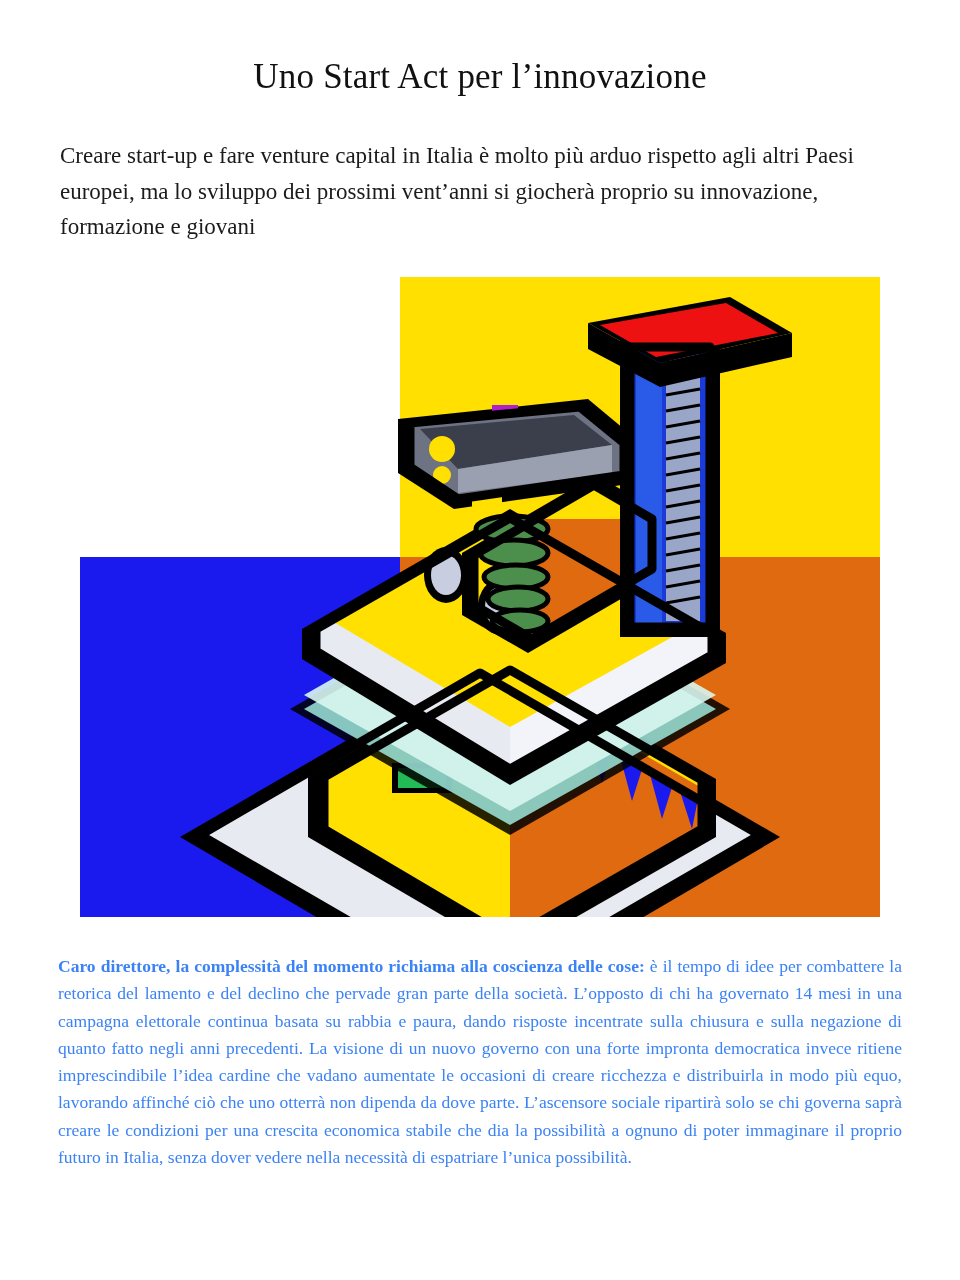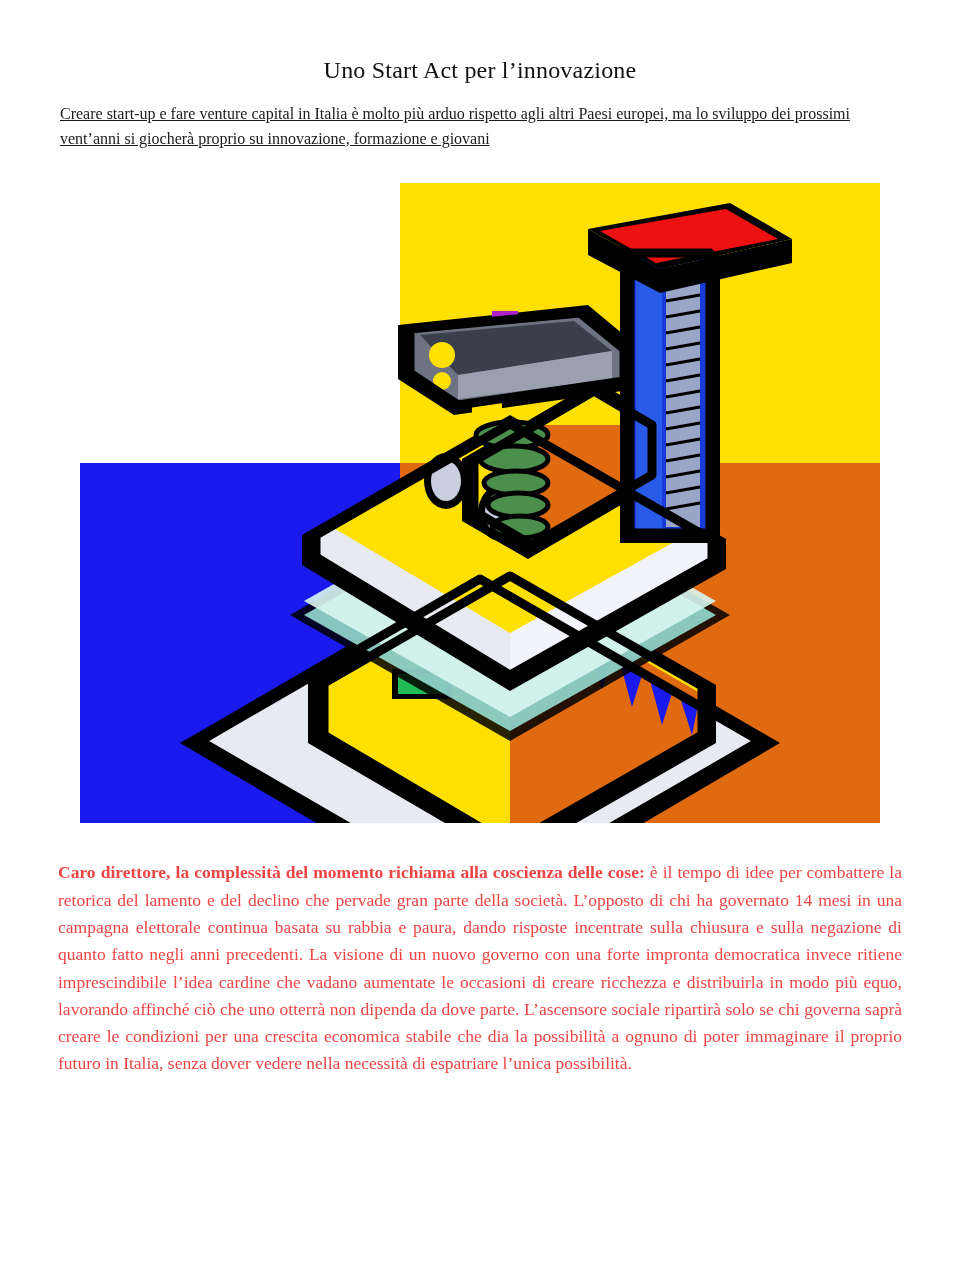--- a/index.html
+++ b/index.html
@@ -18,64 +18,63 @@
   .page {
     width: 960px;
     height: 1280px;
     box-sizing: border-box;
     padding: 40px 58px 0 58px;
     position: relative;
   }
   .article-title {
     text-align: center;
     font-family: "Liberation Serif", serif;
-    font-size: 24px;
+    font-size: 35px;
     font-weight: 400;
     letter-spacing: 0.2px;
     color: #111111;
     margin: 16px 0 0 0;
     line-height: 1.2;
   }
   .byline {
     text-align: center;
     font-family: "Liberation Serif", serif;
     font-size: 15px;
     color: #1f5fa9;
     margin-top: 24px;
     letter-spacing: 0.1px;
   }
   .byline .sep {
     color: #1f5fa9;
   }
   .standfirst {
-    margin-top: 17px;
-    font-family: "Liberation Serif", serif;
-    font-size: 16px;
+    margin-top: 40px;
+    font-family: "Liberation Serif", serif;
+    font-size: 23px;
     line-height: 1.55;
     color: #1b1b1b;
     padding: 0 2px;
-    text-decoration: underline;
   }
   .figure {
     margin-top: 32px;
     width: 100%;
     height: 650px;
     position: relative;
   }
   .figure svg {
     display: block;
     margin: 0 auto;
   }
   .body-text {
     margin-top: 26px;
     font-family: "Liberation Serif", serif;
     font-size: 17.5px;
     line-height: 1.56;
     text-align: justify;
-    color: #ef4444;
+    color: #3b82f6;
   }
   .body-text b {
     font-weight: 700;
   }
 </style>
 </head>
 <body>
 
 <div class="page">
 

